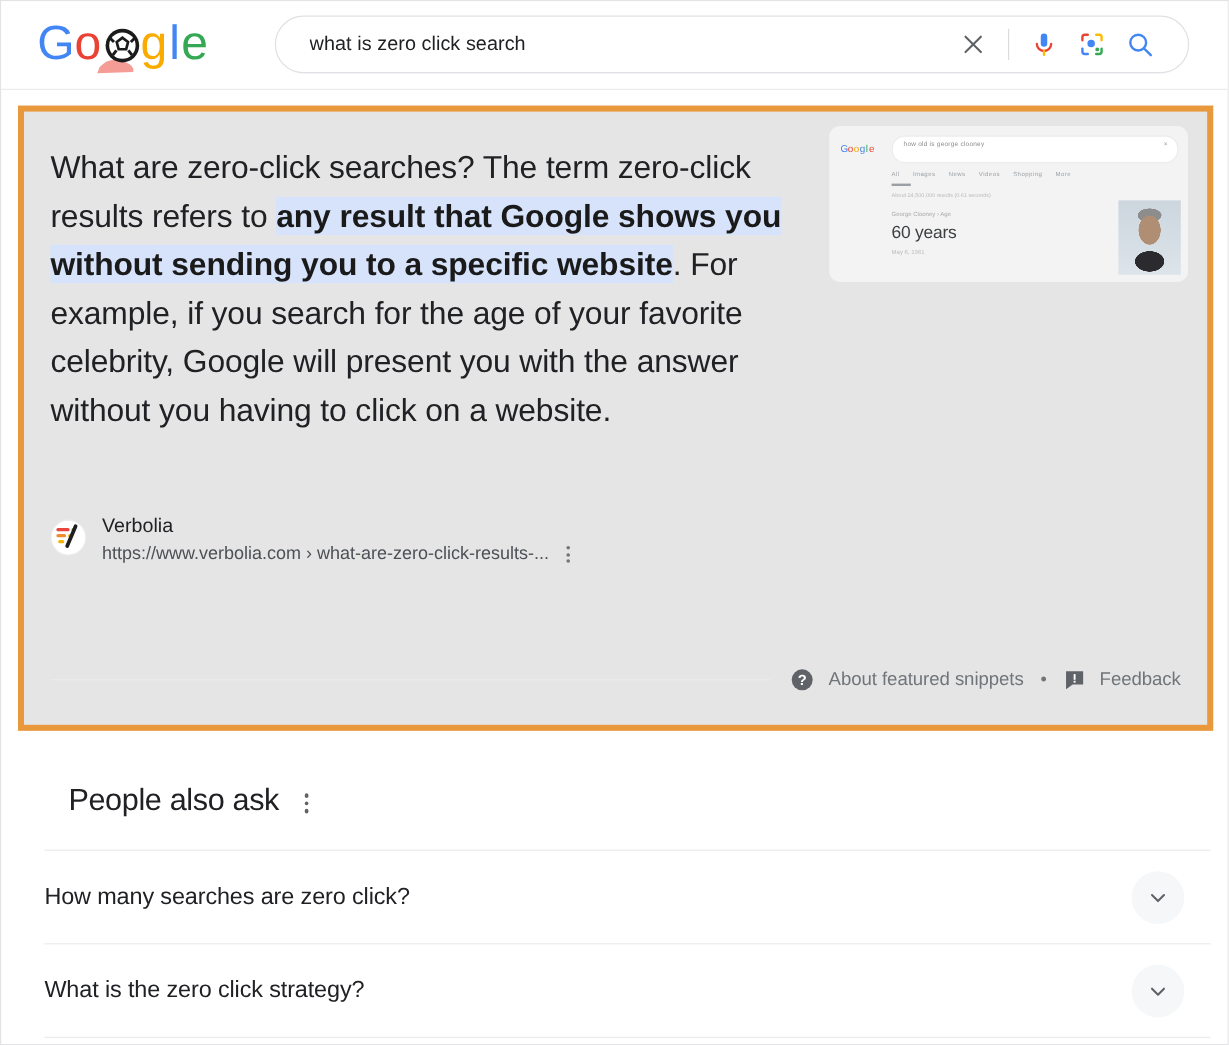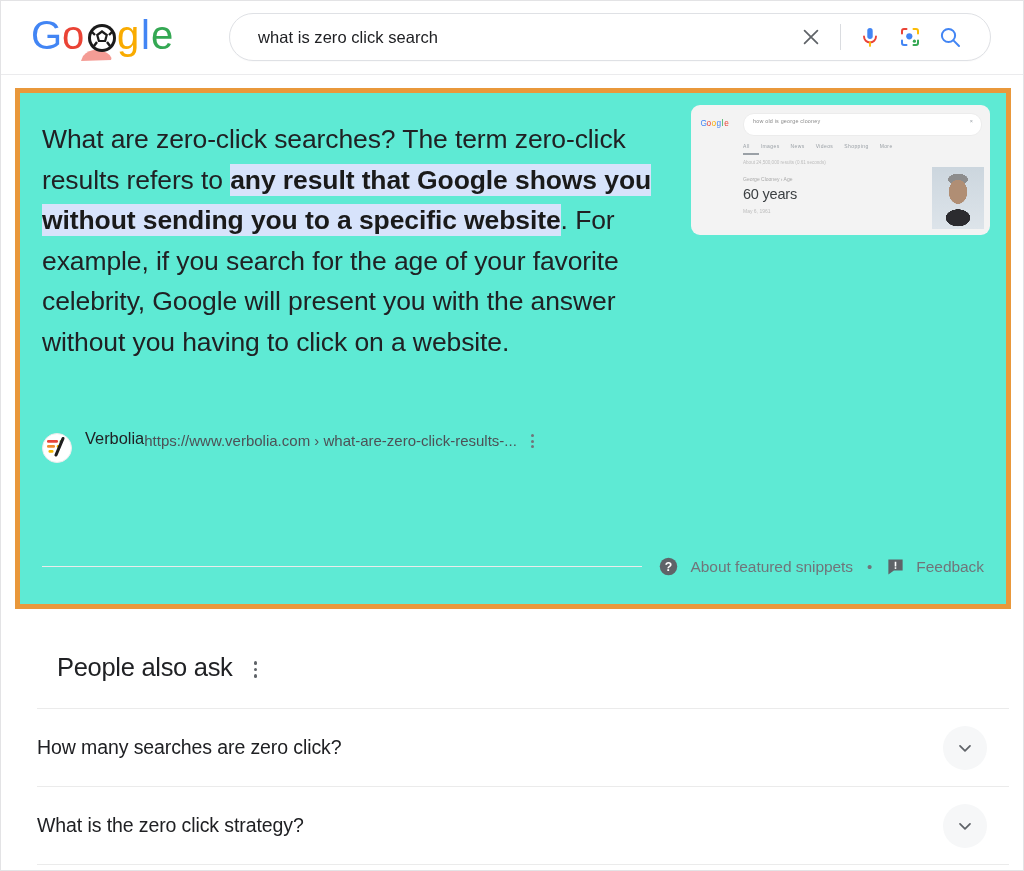--- a/index.html
+++ b/index.html
@@ -88,21 +88,21 @@
 
   
   .snippet-frame {
     position: absolute;
     left: 14px;
     top: 87px;
     width: 996px;
     height: 521px;
     border: 5px solid #e9983b;
     box-sizing: border-box;
-    background: #5eead4;
+    background: #e5e5e5;
   }
   .snippet-inner {
     position: relative;
     width: 100%;
     height: 100%;
     box-sizing: border-box;
     padding: 26px 24px 0 22px;
   }
   .snippet-body {
     position: relative;
@@ -180,21 +180,21 @@
   .favicon {
     width: 28px; height: 28px; border-radius: 50%;
     background: #ffffff;
     border: 1px solid #ececec;
     margin-top: 5px;
     position: relative;
     overflow: hidden;
     flex: 0 0 auto;
   }
   .favicon svg { display:block; }
-  .src-lines { display: flex; }
+  .src-lines { display: flex; flex-direction: column; }
   .src-name {
     font-size: 16.4px;
     color: #202124;
     line-height: 21px;
     letter-spacing: 0px;
   }
   .src-url-row { display: flex; align-items: center; gap: 9px; margin-top: 3px; }
   .src-url {
     font-size: 15px;
     color: #4d5156;

